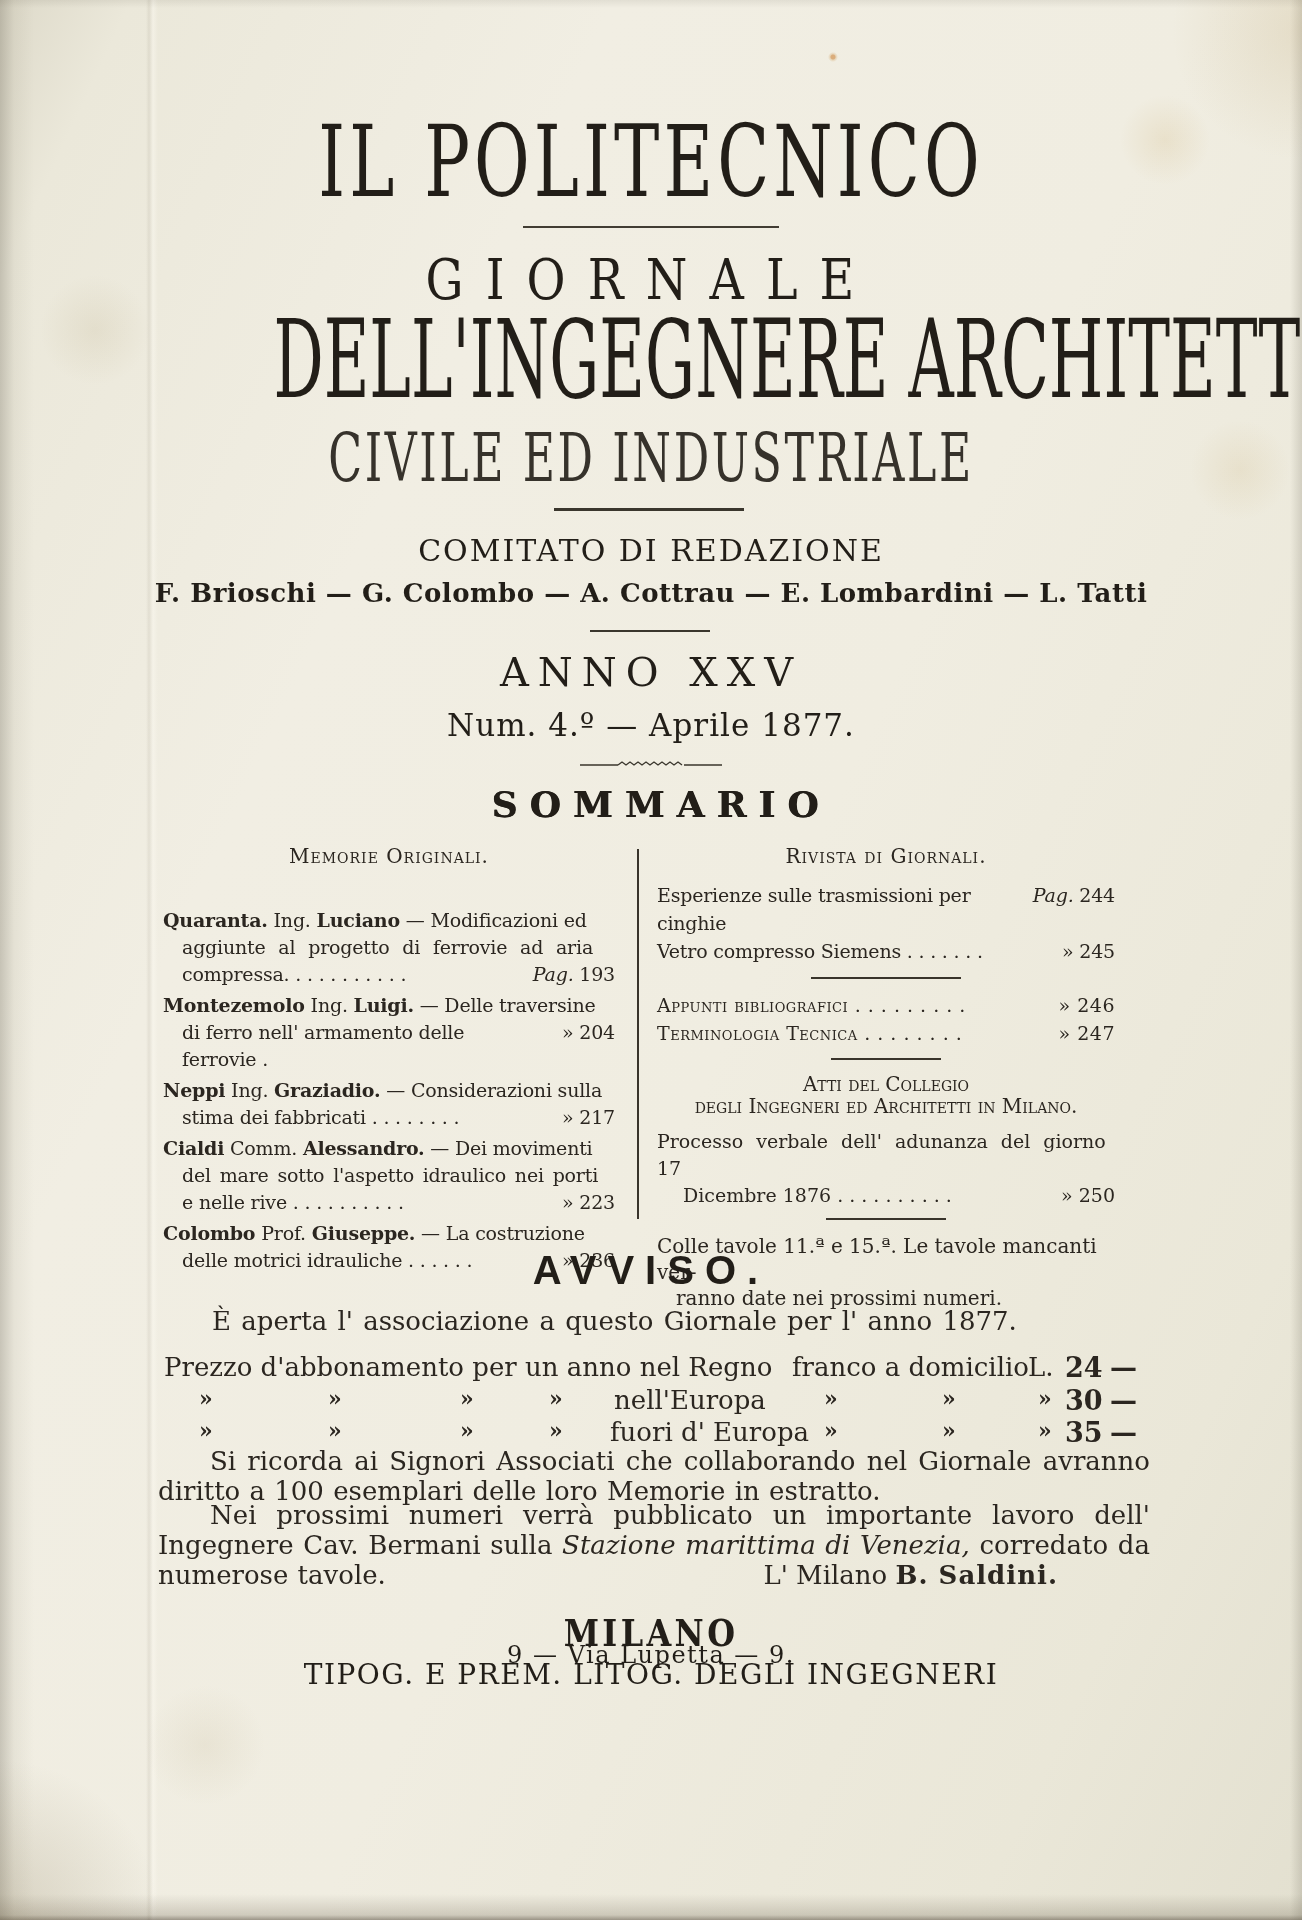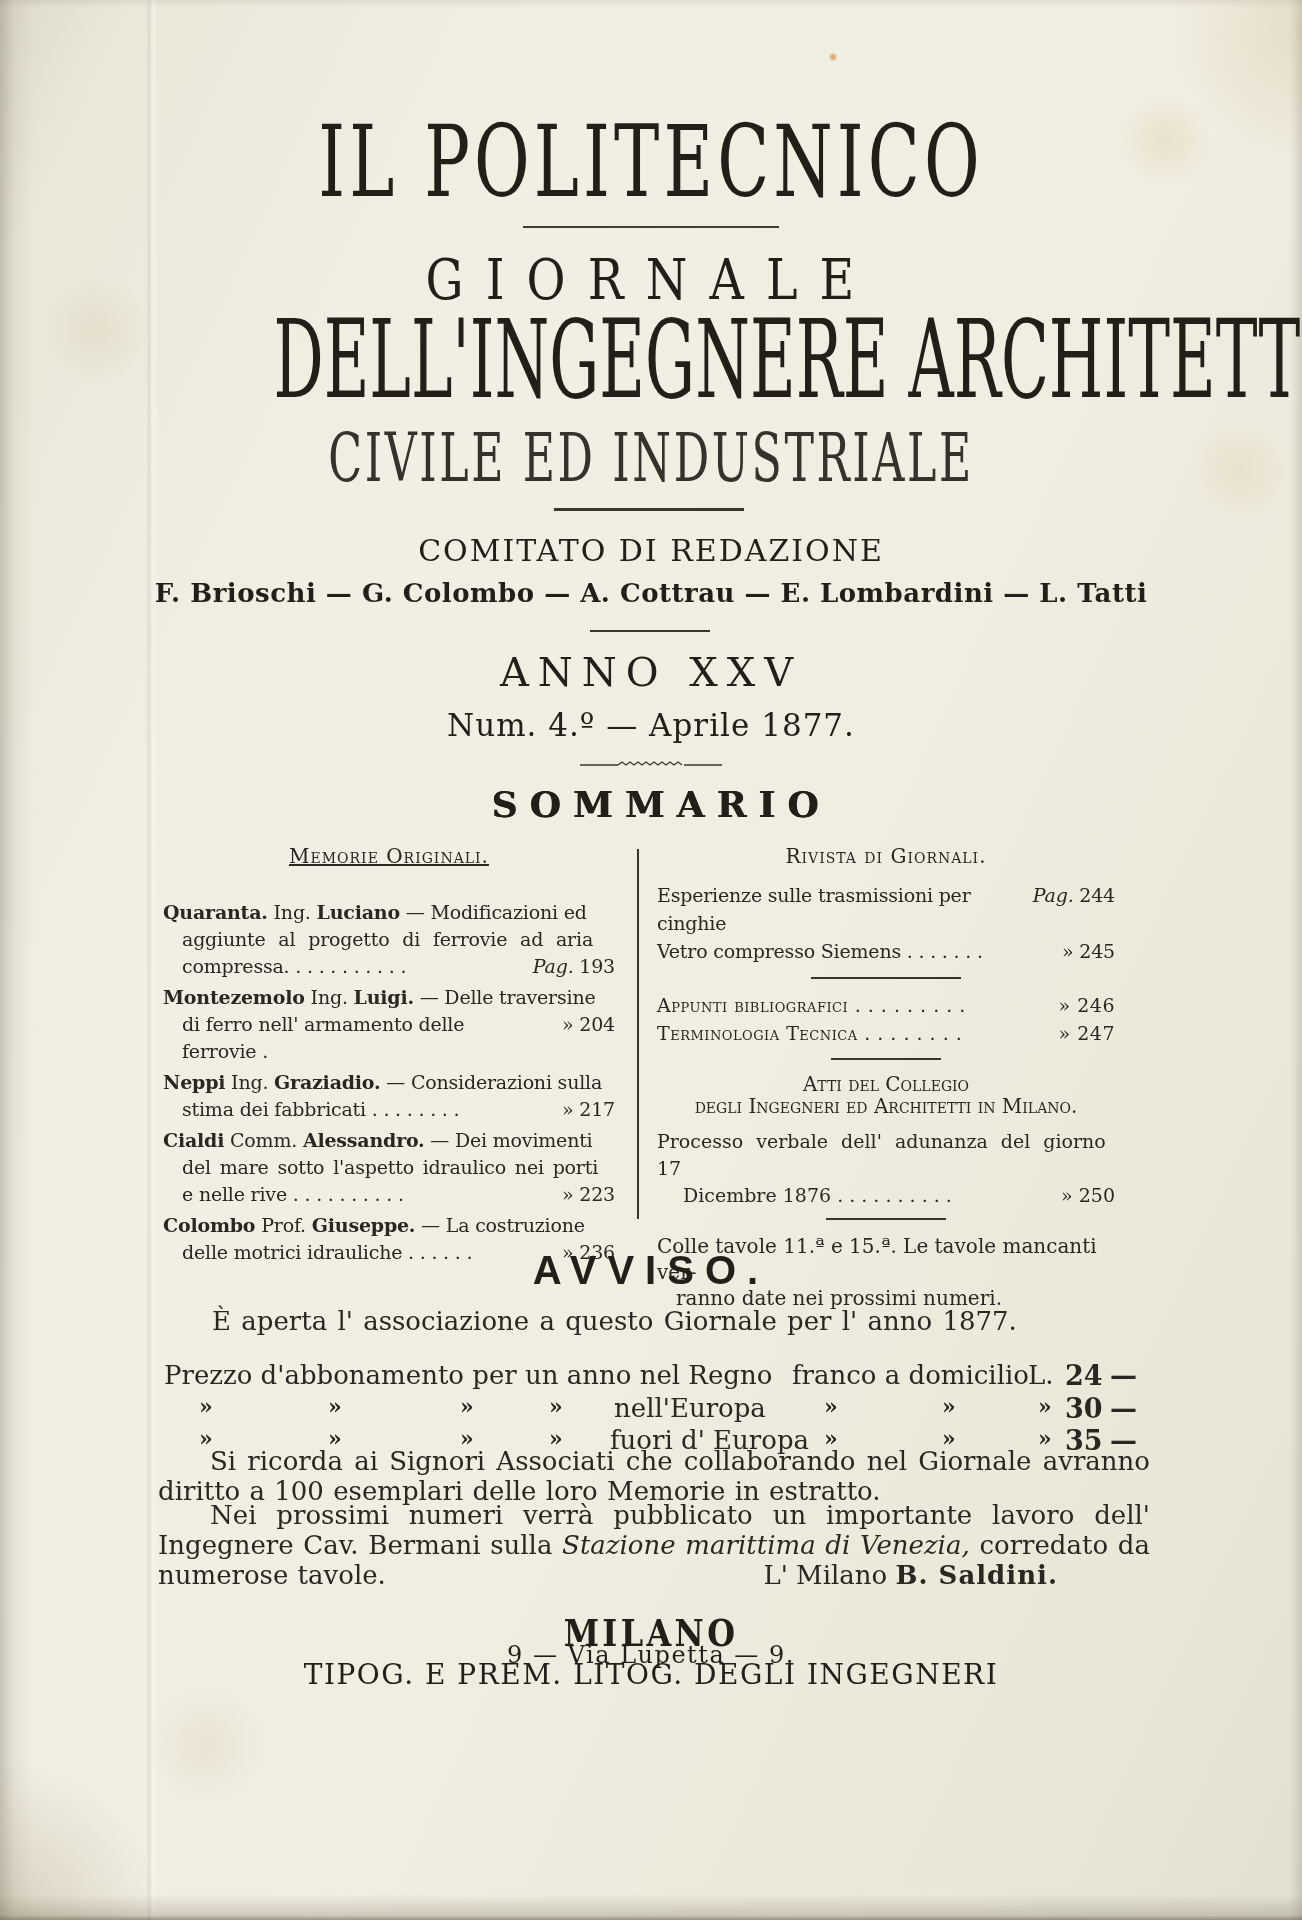--- a/index.html
+++ b/index.html
@@ -37,21 +37,21 @@
   .m-anno{top:652px;font-size:40px;line-height:1;letter-spacing:9px;}
   .m-issue{top:710px;font-size:31px;line-height:1;letter-spacing:1px;}
   .m-squig{top:756px;}
   .m-som{top:786px;font-size:36px;line-height:1;font-weight:bold;letter-spacing:12px;text-shadow:.6px 0 0 #221e18;margin-left:20px;}
 
   .toc{position:absolute;top:845px;left:163px;width:952px;font-size:19px;}
   .toc-divider{position:absolute;top:4px;left:474px;width:2px;height:370px;background:#39342b;}
   .toc-col-l{position:absolute;left:0;top:0;width:452px;}
   .toc-col-r{position:absolute;left:494px;top:0;width:458px;}
   .toc-h{font-variant:small-caps;text-align:center;font-size:20px;line-height:22px;letter-spacing:1px;}
-  .toc-col-l .toc-h{margin-bottom:32px;text-decoration:underline;}
+  .toc-col-l .toc-h{margin-bottom:40px;}
   .entry{line-height:27px;letter-spacing:-.2px;margin-bottom:4px;}
   .entry .ind{padding-left:19px;}
   .wj{word-spacing:7px;}
   .wj2{word-spacing:3px;}
   .dotline{display:flex;gap:32px;}
   .pref{margin-left:auto;padding-left:8px;white-space:nowrap;}
   .it{font-style:italic;}
   b.au{font-weight:bold;}
   .ritem{line-height:28px;letter-spacing:-.2px;}
   .sc{font-variant:small-caps;letter-spacing:.5px;}
@@ -62,21 +62,21 @@
   .atti{margin-top:13px;text-align:center;font-variant:small-caps;font-size:20px;line-height:22px;}
   .proc{margin-top:11px;line-height:27px;}
   .proc .ind2{padding-left:26px;}
   .note{margin-top:13px;line-height:26px;font-size:20px;}
   .note .ind{padding-left:19px;}
 
   .av-head{top:1250px;font-family:"Liberation Sans","DejaVu Sans",sans-serif;font-weight:bold;font-size:40px;line-height:1;letter-spacing:11px;}
   .av-intro{position:absolute;top:1306px;left:158px;width:992px;font-size:26px;line-height:30px;text-indent:54px;word-spacing:2px;}
   .prices{position:absolute;top:1352px;left:135px;width:996px;height:100px;font-size:26px;}
   .prow{position:absolute;left:0;right:0;height:30px;}
-  .prow .pr{position:absolute;top:8px;white-space:nowrap;}
+  .prow .pr{position:absolute;top:0;white-space:nowrap;}
   .prow .amt{font-weight:bold;font-size:27px;}
   .r1{top:0;}.r2{top:33px;}.r3{top:65px;}
   .dt{font-weight:bold;font-size:22px;}
   .para{position:absolute;left:158px;width:992px;font-size:26px;line-height:30px;text-align:justify;text-indent:52px;word-spacing:1px;}
   .p1{top:1446px;}
   .p2{top:1500px;}
   .editor{position:absolute;top:1560px;left:158px;width:900px;text-align:right;font-size:26px;}
   .editor b{letter-spacing:1px;}
 
   .f-milano{top:1614px;font-size:38px;font-weight:bold;line-height:1;letter-spacing:4px;transform:scaleX(.84);}

